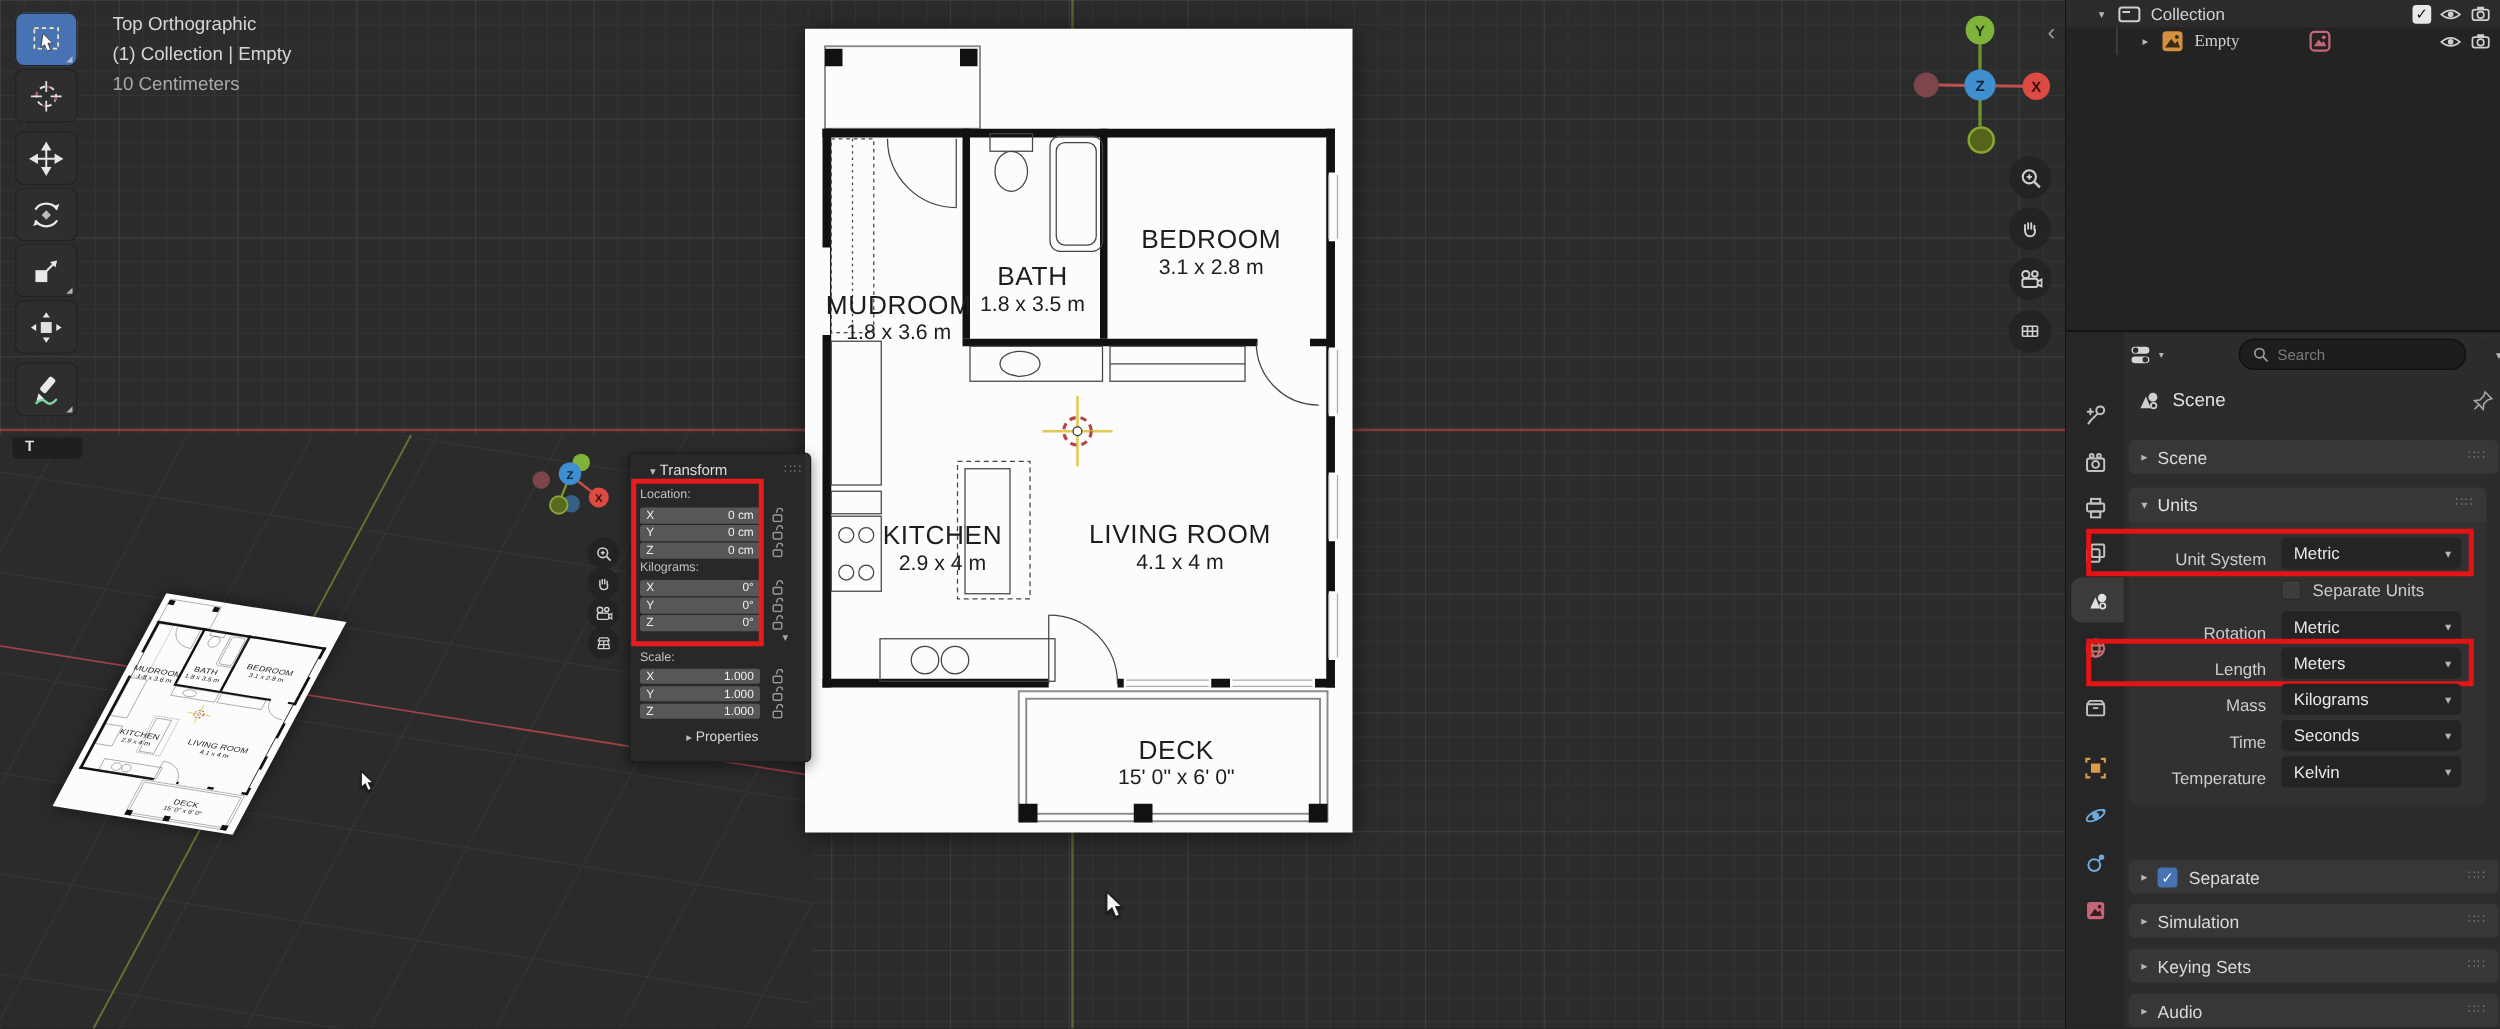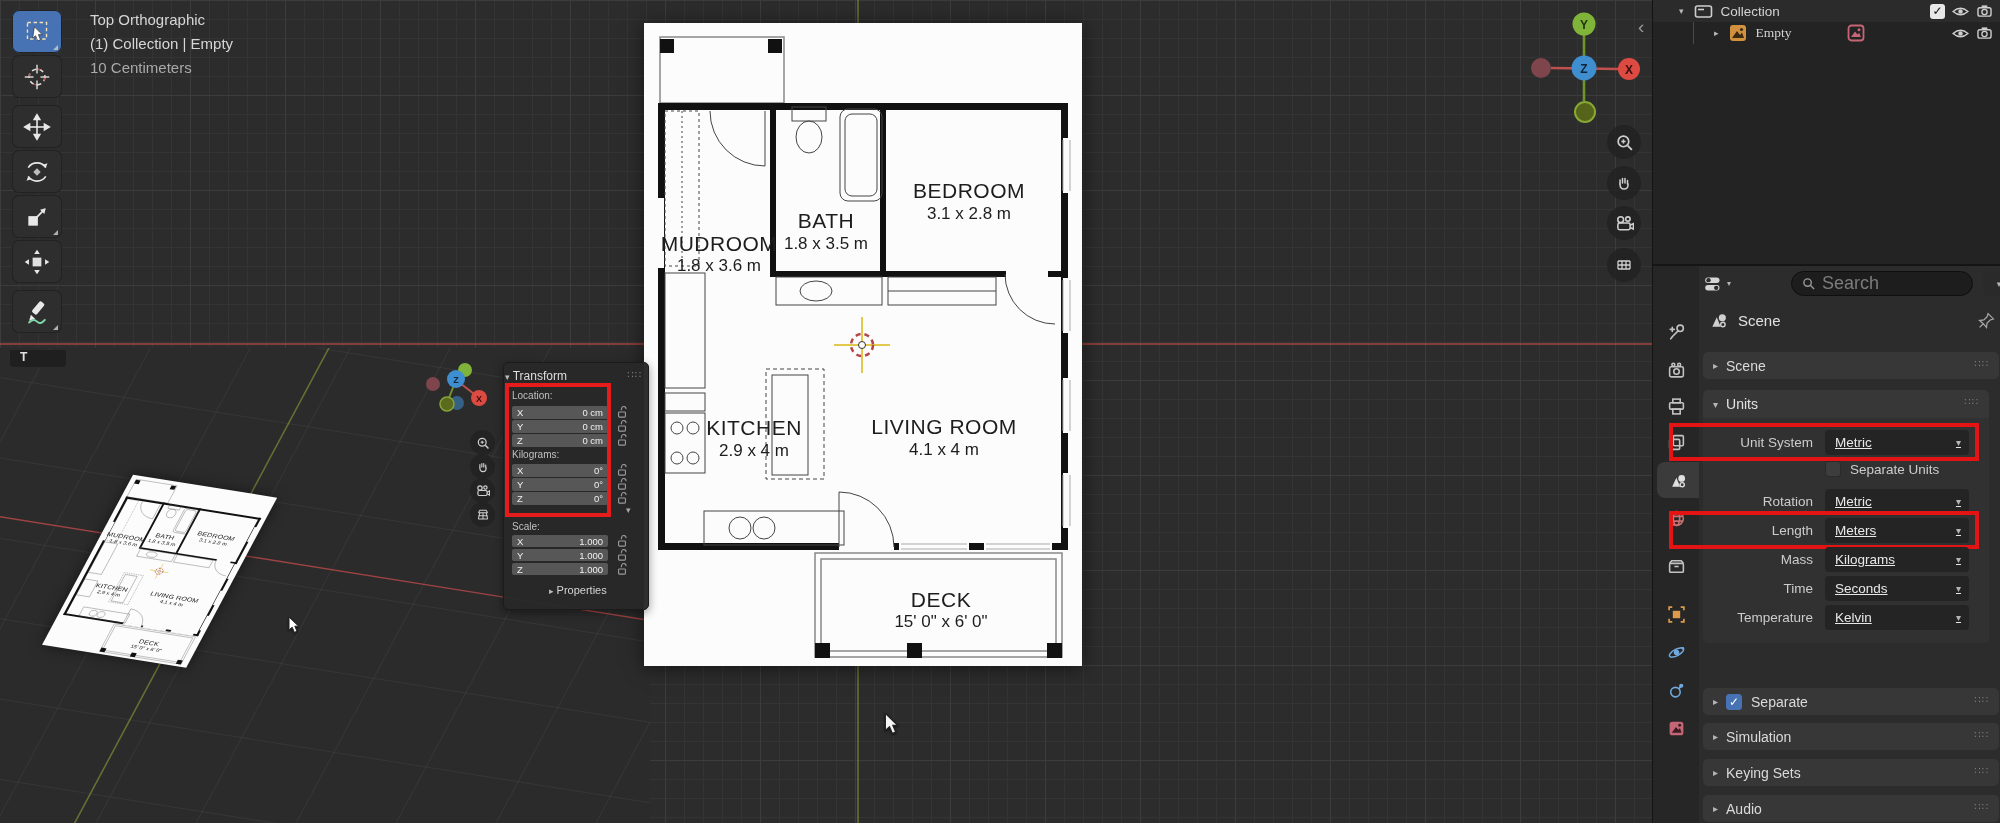--- a/index.html
+++ b/index.html
@@ -69,34 +69,34 @@
   #tabstrip{position:absolute;left:0;top:0;width:46px;height:557px;background:#262626;}
   .tab{position:absolute;left:0;width:46px;height:36px;display:flex;align-items:center;justify-content:center;}
   .tab.active{background:#3b3b3b;border-radius:8px 0 0 8px;left:4px;width:42px;}
   #pcontent{position:absolute;left:46px;top:0;width:302px;height:557px;}
   .panel{background:#373737;border-radius:5px;margin:0 6px 8px 4px;height:27px;display:flex;
     align-items:center;padding:0 10px;color:#dadada;font-size:14px;position:relative;}
   .panel .dots,.phead .dots{position:absolute;right:10px;top:6px;}
   .phead{background:#373737;border-radius:5px 5px 0 0;margin:0 6px 0 4px;height:28px;display:flex;
     align-items:center;padding:0 10px;color:#e2e2e2;font-size:14px;position:relative;}
   .pbody{background:#313131;border-radius:0 0 5px 5px;margin:0 6px 8px 4px;padding:8px 6px 10px 0;}
-  .prow{height:26px;margin:3px 0;display:flex;align-items:center;position:relative;}
+  .prow{height:26px;margin:3px 0;display:flex;align-items:flex-end;position:relative;}
   .plabel{width:122px;text-align:right;padding-right:12px;color:#cccccc;font-size:13.5px;flex:none;}
   .dropdown{flex:1;height:25px;background:#242424;border-radius:4px;display:flex;align-items:center;
-    padding:0 8px 0 10px;color:#e8e8e8;font-size:13.5px;margin-right:14px;text-decoration:underline;}
+    padding:0 8px 0 10px;color:#e8e8e8;font-size:13.5px;margin-right:14px;}
   .dropdown .dd-ar{margin-left:auto;color:#b5b5b5;font-size:10px;}
   .valfield{flex:1;height:25px;background:#454545;border-radius:4px;display:flex;align-items:center;
     justify-content:center;color:#f2f2f2;font-size:13.5px;margin-right:14px;}
   .hl::after{content:'';position:absolute;left:-34px;right:4px;top:-6px;bottom:-6px;
     border:4px solid #e51414;pointer-events:none;}
   .chk{width:16px;height:16px;background:#3d3d3d;border:1px solid #2a2a2a;border-radius:3px;flex:none;}
   .chk.on{background:#4772b3;border-color:#4772b3;color:#fff;font-size:12px;line-height:15px;text-align:center;}
   .searchbox{position:absolute;left:92px;top:5px;width:182px;height:25px;background:#1d1d1d;
     border:1px solid #0f0f0f;border-radius:13px;display:flex;align-items:center;padding:0 10px;gap:7px;
-    color:#7c7c7c;font-size:18px;}
+    color:#7c7c7c;font-size:12px;}
   .cursor-arrow{filter:drop-shadow(0 1px 1px rgba(0,0,0,.6));}
 </style>
 </head>
 <body>
 
 <div id="app">
 
   <div id="viewport">
     <div class="axis-y"></div>
     <div class="axis-x"></div>
@@ -437,21 +437,21 @@
           <path d="M14.5 11 l3 -1.5 v5 l-3 -1.5"></path>
         </svg>
     </div>
     <div class="navbtn" style="left:1607px;top:248px;">
       <svg width="18" height="18" viewBox="0 0 18 18" fill="none" stroke="#d0d0d0" stroke-width="1.3">
           <path d="M3 5 h12 M3 9 h12 M3 13 h12 M3 5 v8 M7 5 v8 M11 5 v8 M15 5 v8"></path>
         </svg>
     </div>
 
     <div id="tpanel">
-      <div class="abs" style="left:1px;top:6px;color:#dedede;font-size:12px;"><span style="font-size:9px;color:#bbb;">▾</span> <span>Transform</span></div>
+      <div class="abs" style="left:16px;top:6px;color:#dedede;font-size:12px;"><span style="font-size:9px;color:#bbb;">▾</span> <span>Transform</span></div>
       <div class="abs dots" style="right:6px;top:6px;">∷∷</div>
 
       <div class="tsec" style="top:27px;">Location:</div>
       <div class="trow" style="top:43px;">
           <span>X</span>
           <span>0 cm</span>
         </div>
       <div class="trow" style="top:57px;">
           <span>Y</span>
           <span>0 cm</span>

